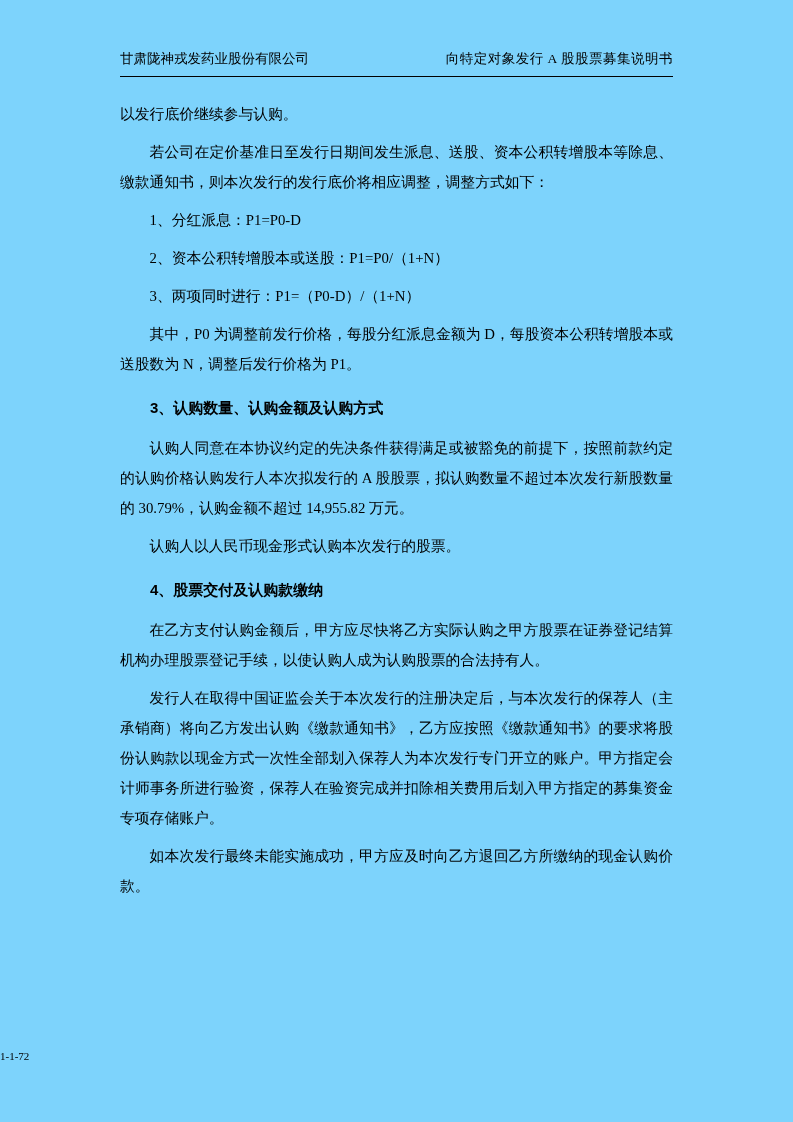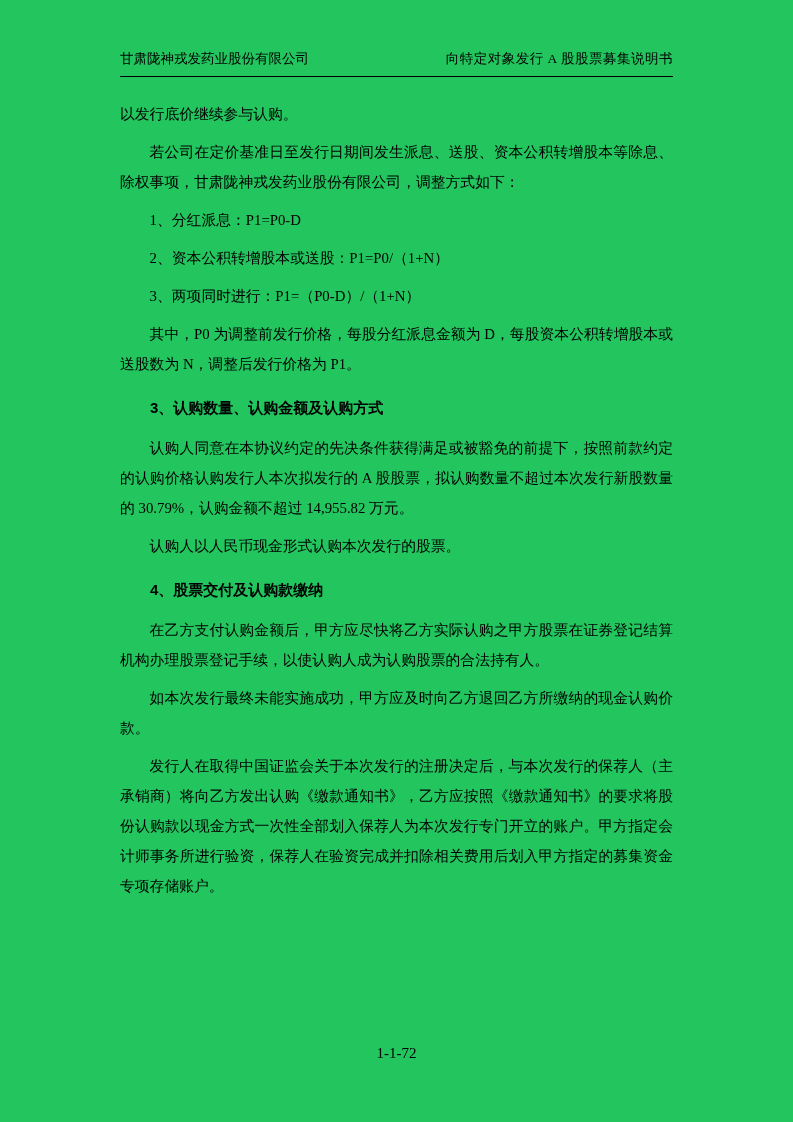--- a/index.html
+++ b/index.html
@@ -5,21 +5,21 @@
   html, body {
     margin: 0;
     padding: 0;
     background: #ffffff;
   }
   .page {
     position: relative;
     width: 793px;
     height: 1122px;
     margin: 0 auto;
-    background: #22c55e;
+    background: #7dd3fc;
     box-sizing: border-box;
     padding: 50px 120px 0 120px;
     font-family: "Liberation Serif", "DejaVu Serif", serif;
     color: #000000;
     overflow: hidden;
   }
   .page-header {
     display: flex;
     justify-content: space-between;
     align-items: flex-end;
@@ -59,47 +59,46 @@
     font-family: "Liberation Sans", "DejaVu Sans", sans-serif;
     font-size: 15px;
     margin: 14px 0 10px 0;
     text-align: left;
   }
   .page-footer {
     position: absolute;
     bottom: 60px;
     left: 0;
     right: 0;
-    text-align: center;
-    font-size: 15px;
+    font-size: 11px;
   }
 </style>
 </head>
 <body>
 
 <div class="page">
 
   <header class="page-header">
     <span class="hdr-left">甘肃陇神戎发药业股份有限公司</span>
     <span class="hdr-right">向特定对象发行 A 股股票募集说明书</span>
   </header>
 
   <main class="doc-body">
     <p class="first">以发行底价继续参与认购。</p>
-    <p class="indent">若公司在定价基准日至发行日期间发生派息、送股、资本公积转增股本等除息、除权事项，甘肃陇神戎发药业股份有限公司，调整方式如下：</p>
+    <p class="indent">若公司在定价基准日至发行日期间发生派息、送股、资本公积转增股本等除息、缴款通知书，则本次发行的发行底价将相应调整，调整方式如下：</p>
     <p class="formula">1、分红派息：P1=P0-D</p>
     <p class="formula">2、资本公积转增股本或送股：P1=P0/（1+N）</p>
     <p class="formula">3、两项同时进行：P1=（P0-D）/（1+N）</p>
     <p class="indent">其中，P0 为调整前发行价格，每股分红派息金额为 D，每股资本公积转增股本或送股数为 N，调整后发行价格为 P1。</p>
     <p class="heading">3、认购数量、认购金额及认购方式</p>
     <p class="indent">认购人同意在本协议约定的先决条件获得满足或被豁免的前提下，按照前款约定的认购价格认购发行人本次拟发行的 A 股股票，拟认购数量不超过本次发行新股数量的 30.79%，认购金额不超过 14,955.82 万元。</p>
     <p class="indent">认购人以人民币现金形式认购本次发行的股票。</p>
     <p class="heading">4、股票交付及认购款缴纳</p>
     <p class="indent">在乙方支付认购金额后，甲方应尽快将乙方实际认购之甲方股票在证券登记结算机构办理股票登记手续，以使认购人成为认购股票的合法持有人。</p>
+    <p class="indent">发行人在取得中国证监会关于本次发行的注册决定后，与本次发行的保荐人（主承销商）将向乙方发出认购《缴款通知书》，乙方应按照《缴款通知书》的要求将股份认购款以现金方式一次性全部划入保荐人为本次发行专门开立的账户。甲方指定会计师事务所进行验资，保荐人在验资完成并扣除相关费用后划入甲方指定的募集资金专项存储账户。</p>
     <p class="indent">如本次发行最终未能实施成功，甲方应及时向乙方退回乙方所缴纳的现金认购价款。</p>
-    <p class="indent">发行人在取得中国证监会关于本次发行的注册决定后，与本次发行的保荐人（主承销商）将向乙方发出认购《缴款通知书》，乙方应按照《缴款通知书》的要求将股份认购款以现金方式一次性全部划入保荐人为本次发行专门开立的账户。甲方指定会计师事务所进行验资，保荐人在验资完成并扣除相关费用后划入甲方指定的募集资金专项存储账户。</p>
   </main>
 
   <footer class="page-footer">
     <span>1-1-72</span>
   </footer>
 
 </div>
 
 </body></html>

